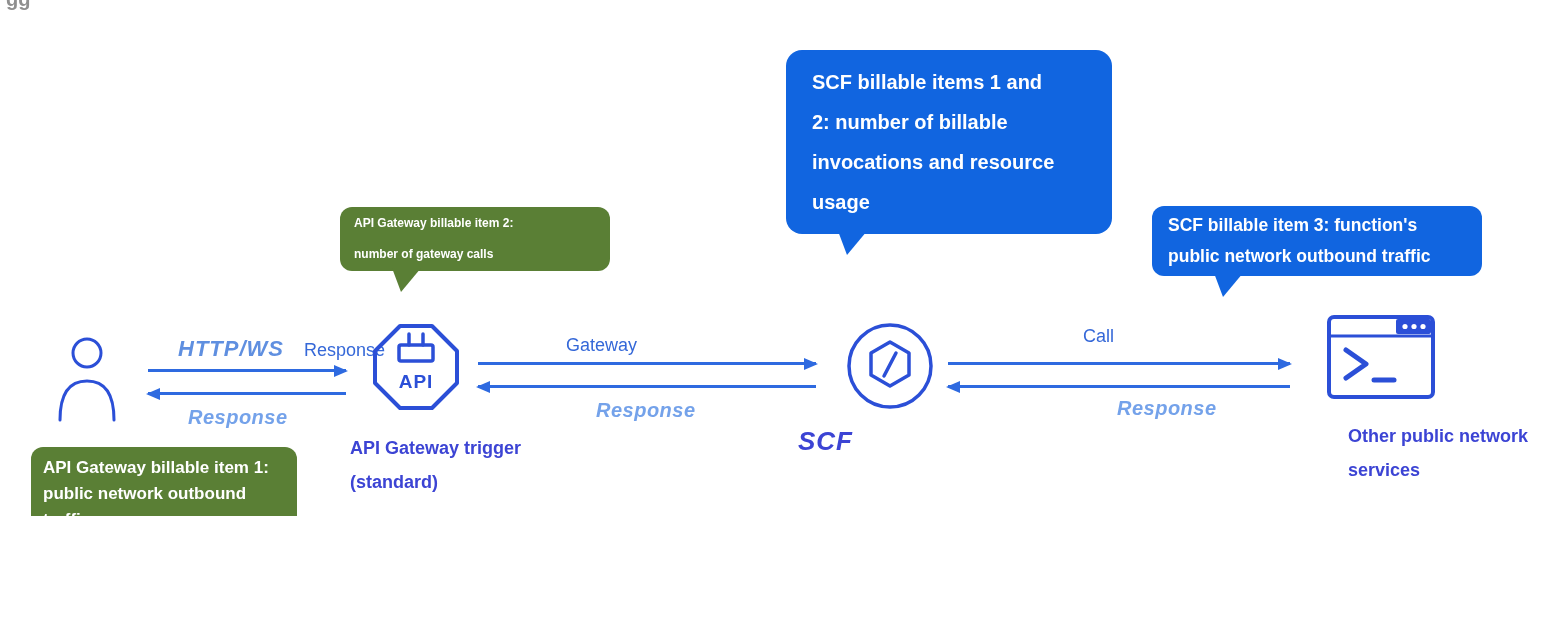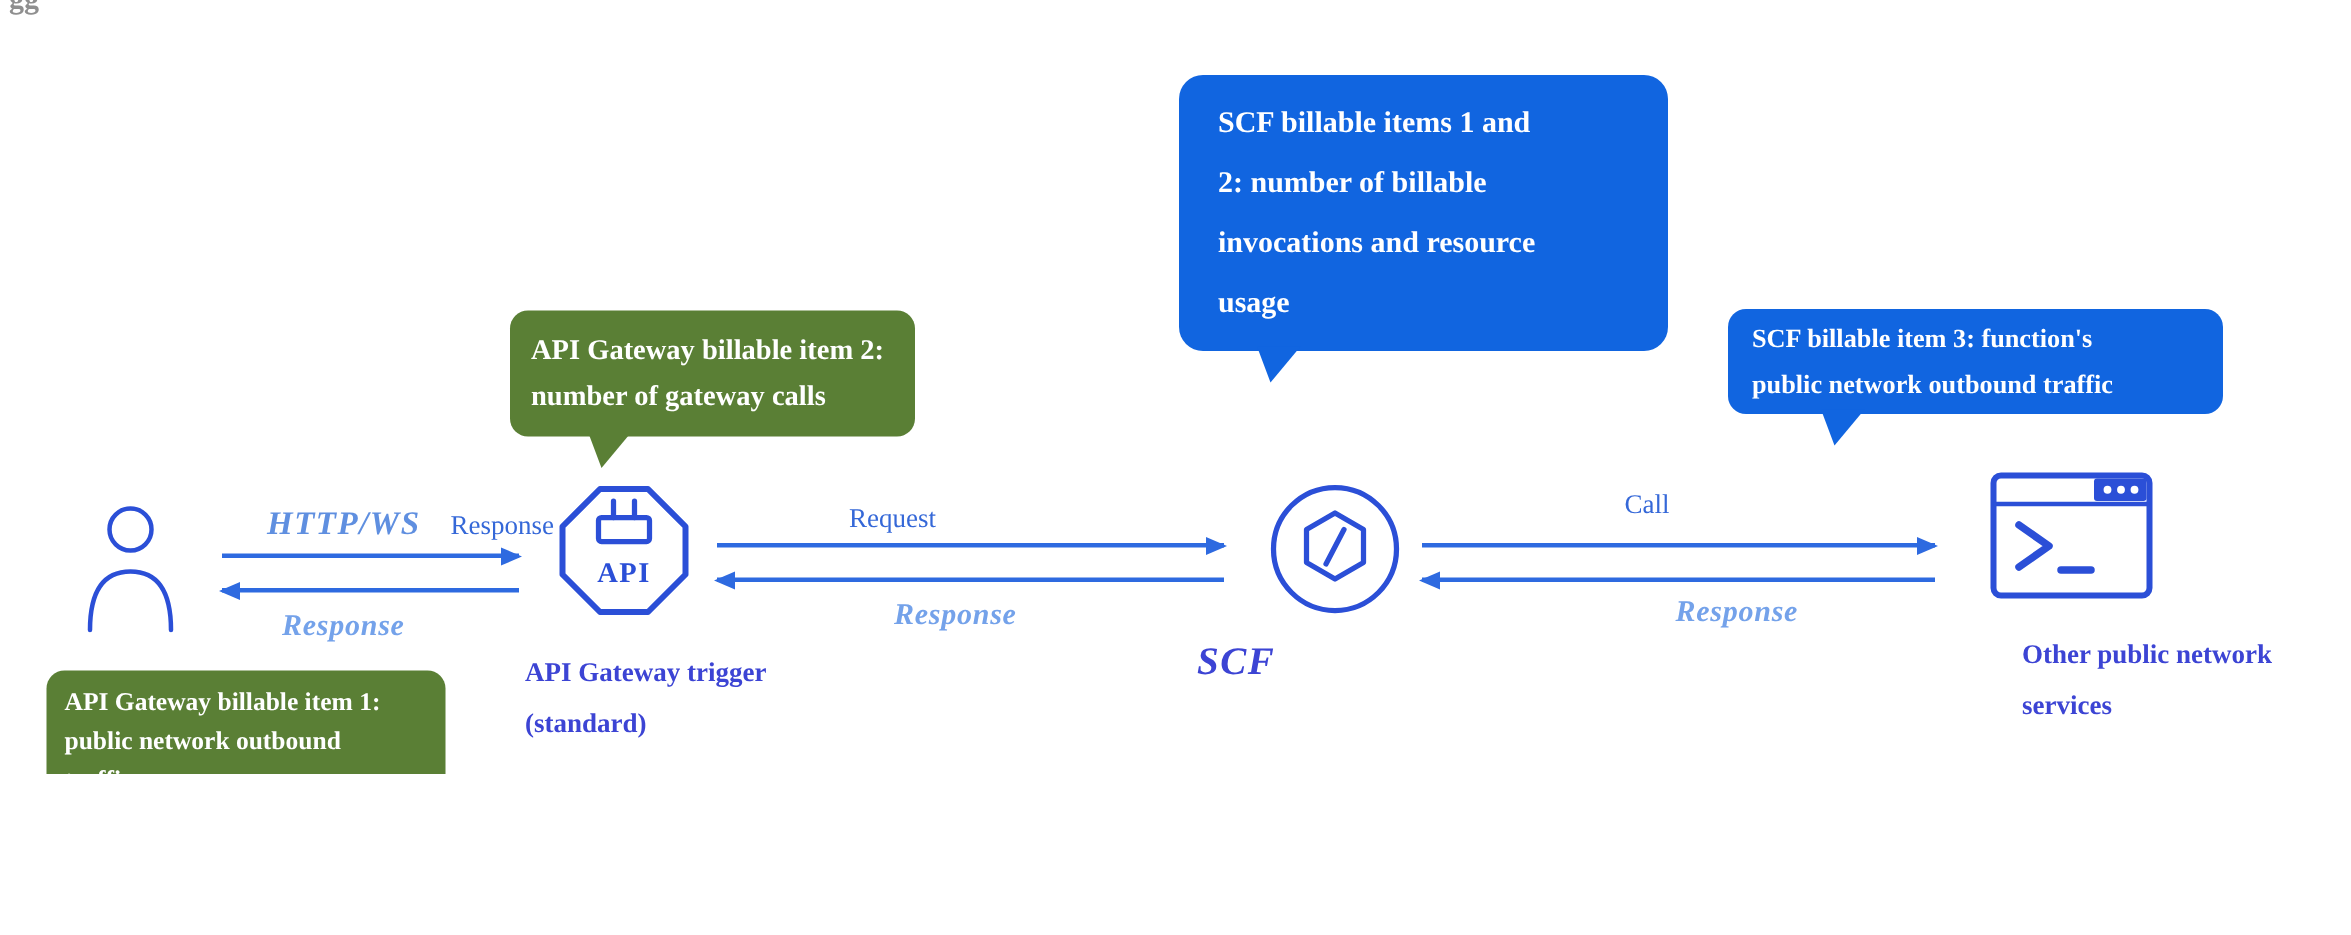--- a/index.html
+++ b/index.html
@@ -1,34 +1,34 @@
 <!DOCTYPE html>
 <html style="--icon-blue: #2b4fd7; --arrow-blue: #2e6ae0; --edge-label: #3568d8; --response-label: #74a2ea; --stylized-label: #5f8fe0; --node-label: #3c44d4; --green-bubble: #5a7f35; --blue-bubble: #1165e0; --bubble-text: #ffffff;"><head>
 <meta charset="utf-8">
 <style>
   * { margin:0; padding:0; box-sizing:border-box; }
   html,body { background:#ffffff; }
   body { font-family:"Liberation Sans", sans-serif; }
-  .canvas { position:relative; width:1567px; height:516px; background:#fff; overflow:hidden;font-family:Liberation Serif, serif; }
+  .canvas { position:relative; width:1567px; height:516px; background:#fff; overflow:hidden; }
 
   
   .artifact { position:absolute; top:-12px; left:6px; color:#8f8f8f; font-size:20px; font-weight:bold; }
 
   
   .bubble { position:absolute; color:var(--bubble-text); font-weight:bold; border-radius:12px; }
   .bubble.green { background:var(--green-bubble); }
   .bubble.blue  { background:var(--blue-bubble); }
   .bubble .tail-down { position:absolute; width:0; height:0; bottom:-21px;
       border-left:9px solid transparent; border-right:20px solid transparent; border-top:24px solid; }
   .bubble.green .tail-down { border-top-color:var(--green-bubble); }
   .bubble.blue  .tail-down { border-top-color:var(--blue-bubble); }
 
   #bubble-scf12 { left:786px; top:50px;  width:326px; font-size:20px; line-height:40px; padding:12px 26px; border-radius:16px; }
   #bubble-scf12 .tail-down { left:52px; }
-  #bubble-api2  { left:340px; top:207px; width:270px; font-size:19px; line-height:31px; padding:11px 14px; }
+  #bubble-api2  { left:340px; top:207px; width:270px; font-size:12px; line-height:31px; padding:1px 14px; }
   #bubble-api2 .tail-down { left:52px; }
   #bubble-scf3  { left:1152px; top:206px; width:330px; font-size:17.5px; line-height:31px; padding:4px 16px; }
   #bubble-scf3 .tail-down { left:62px; }
   #bubble-api1  { left:31px;  top:447px; width:266px; font-size:17px; line-height:26px; padding:8px 12px; }
   #bubble-api1 .tail-down { left:206px; }
 
   
   .arrow { position:absolute; height:0; border-top:3px solid var(--arrow-blue); }
   .arrow.right::after { content:''; position:absolute; right:-2px; top:-7.5px;
       border-left:14px solid var(--arrow-blue); border-top:6px solid transparent; border-bottom:6px solid transparent; }
@@ -108,21 +108,21 @@
   <div class="arrow right" id="arrow-trigger-fwd"></div>
   <div class="arrow left" id="arrow-trigger-back"></div>
   <div class="arrow right" id="arrow-call-fwd"></div>
   <div class="arrow left" id="arrow-call-back"></div>
 
   <div class="edge-label" id="label-request">
     <span class="protocol">HTTP/WS</span><span>Response</span>
   </div>
   <div class="response-label" id="label-response1">Response</div>
 
-  <div class="edge-label" id="label-trigger">Request</div>
+  <div class="edge-label" id="label-trigger">Gateway</div>
   <div class="response-label" id="label-response2">Response</div>
 
   <div class="edge-label" id="label-call">Call</div>
   <div class="response-label" id="label-response3">Response</div>
 
   <div class="node-icon" id="icon-user">
     <svg width="62" height="88" viewBox="0 0 62 88">
       <circle class="stroke" cx="31" cy="19" r="14" stroke-width="3"></circle>
       <path class="stroke" d="M4 86 C4 56 16 47 31 47 C46 47 58 56 58 86" stroke-width="3" stroke-linecap="round"></path>
     </svg>

